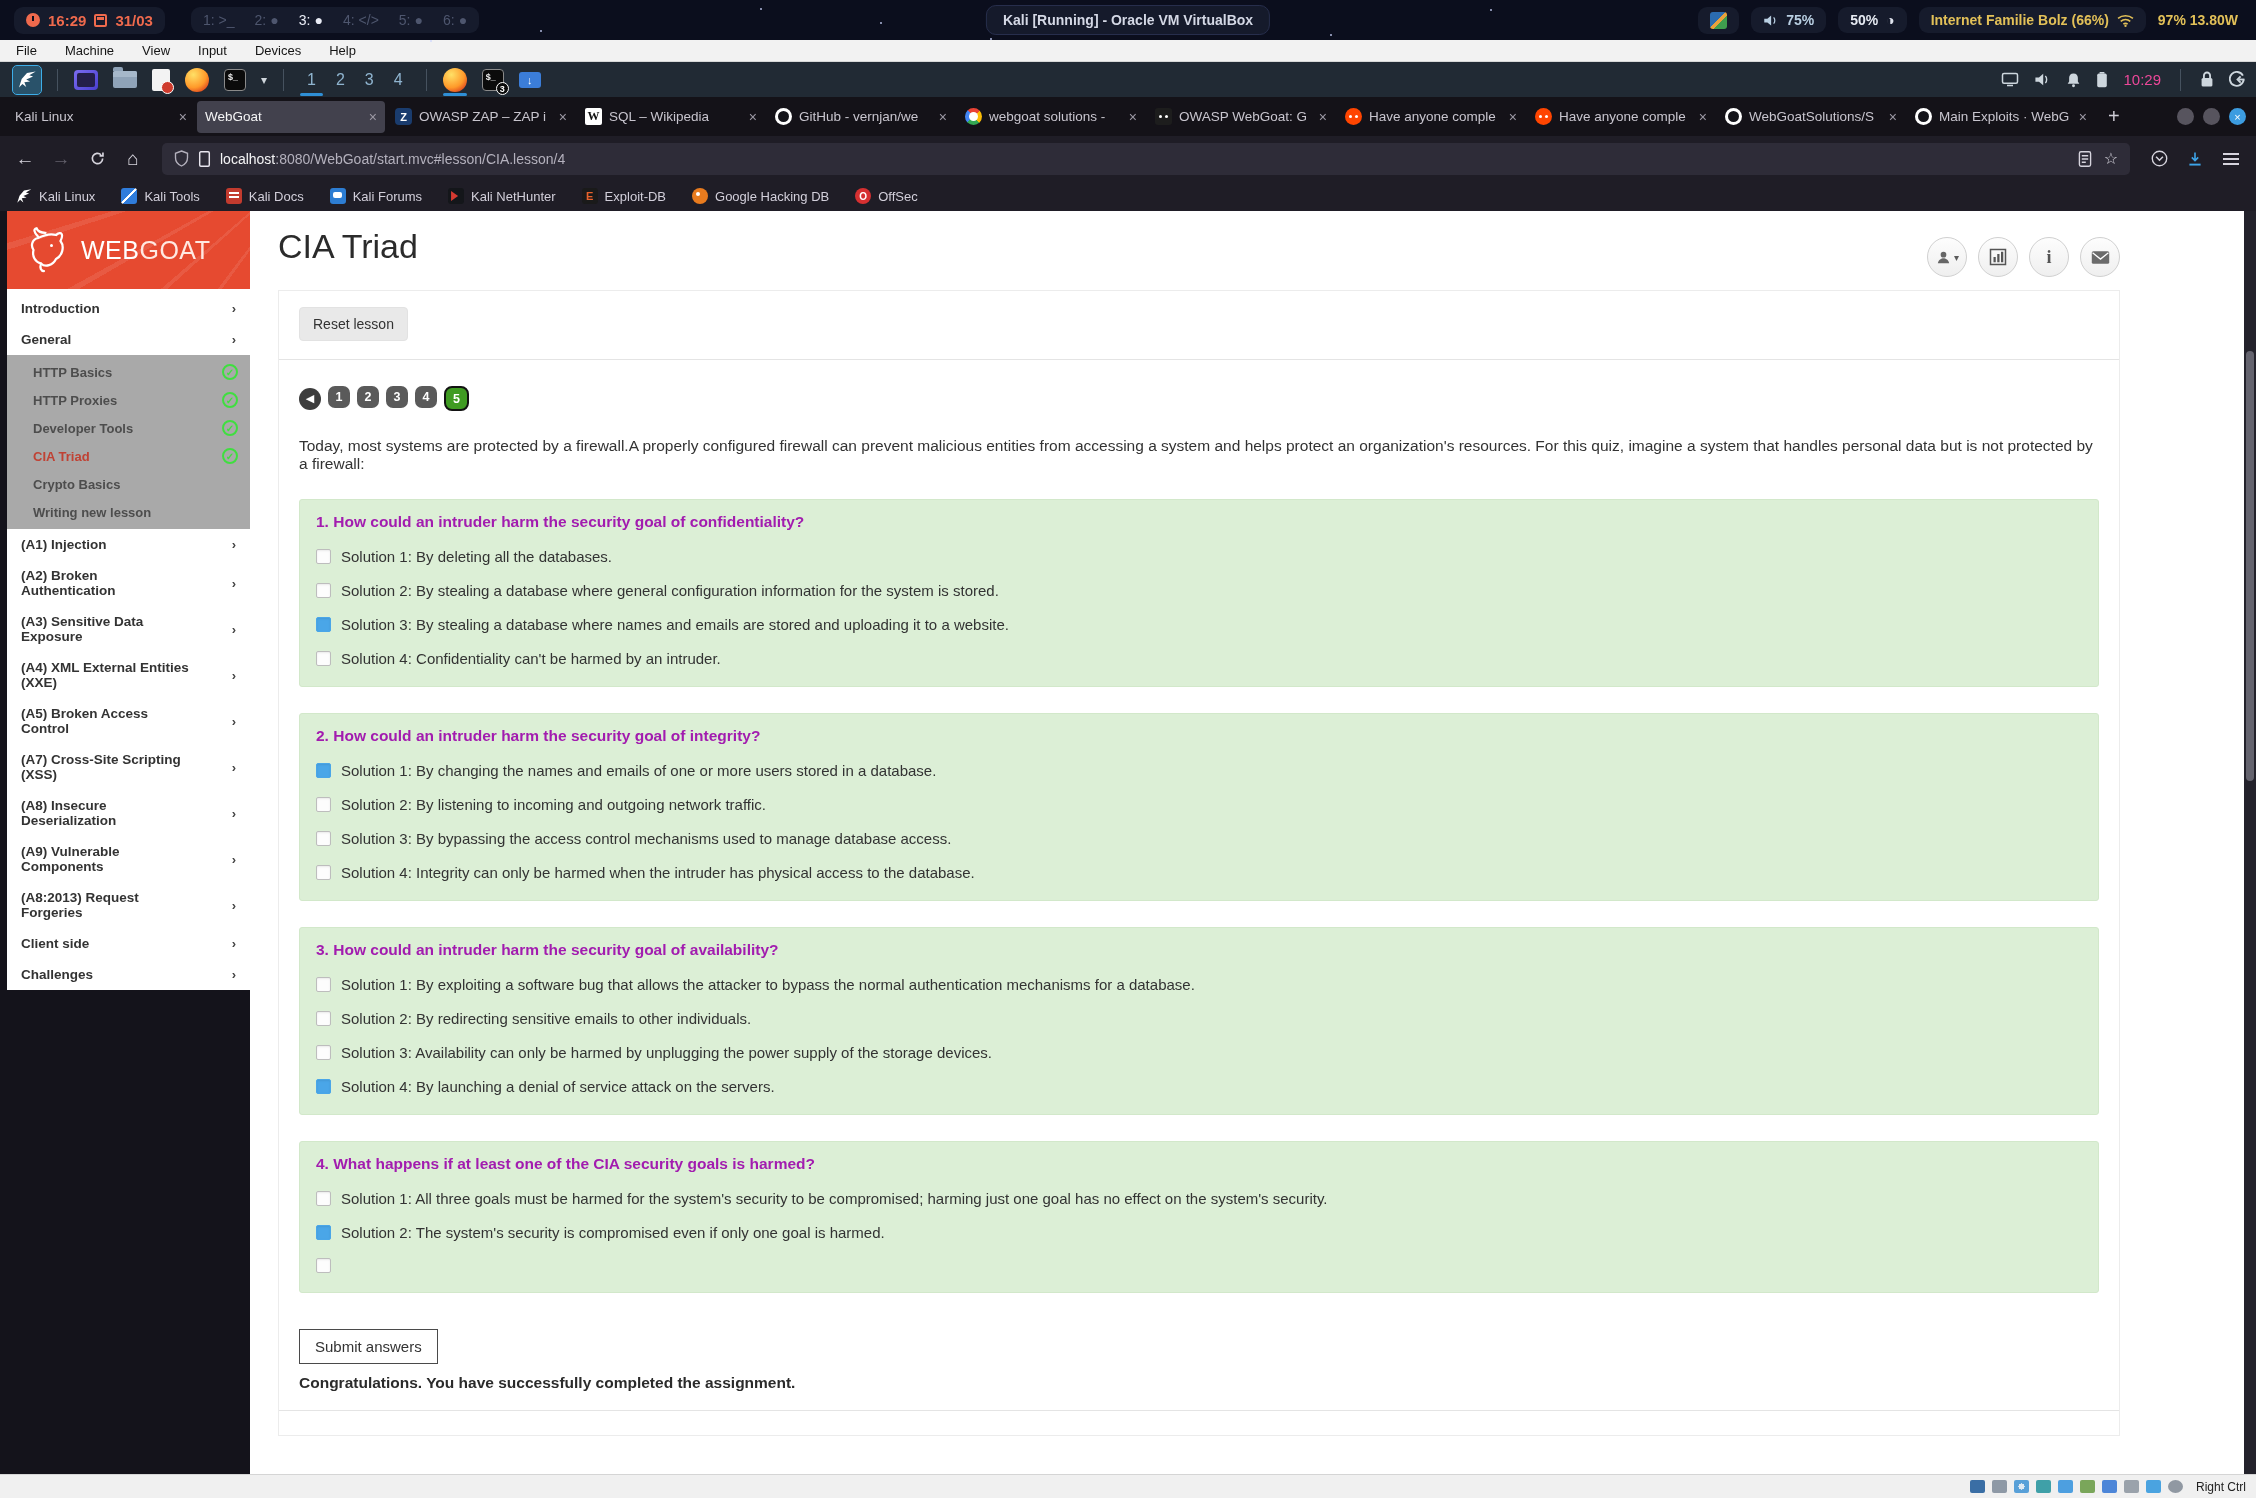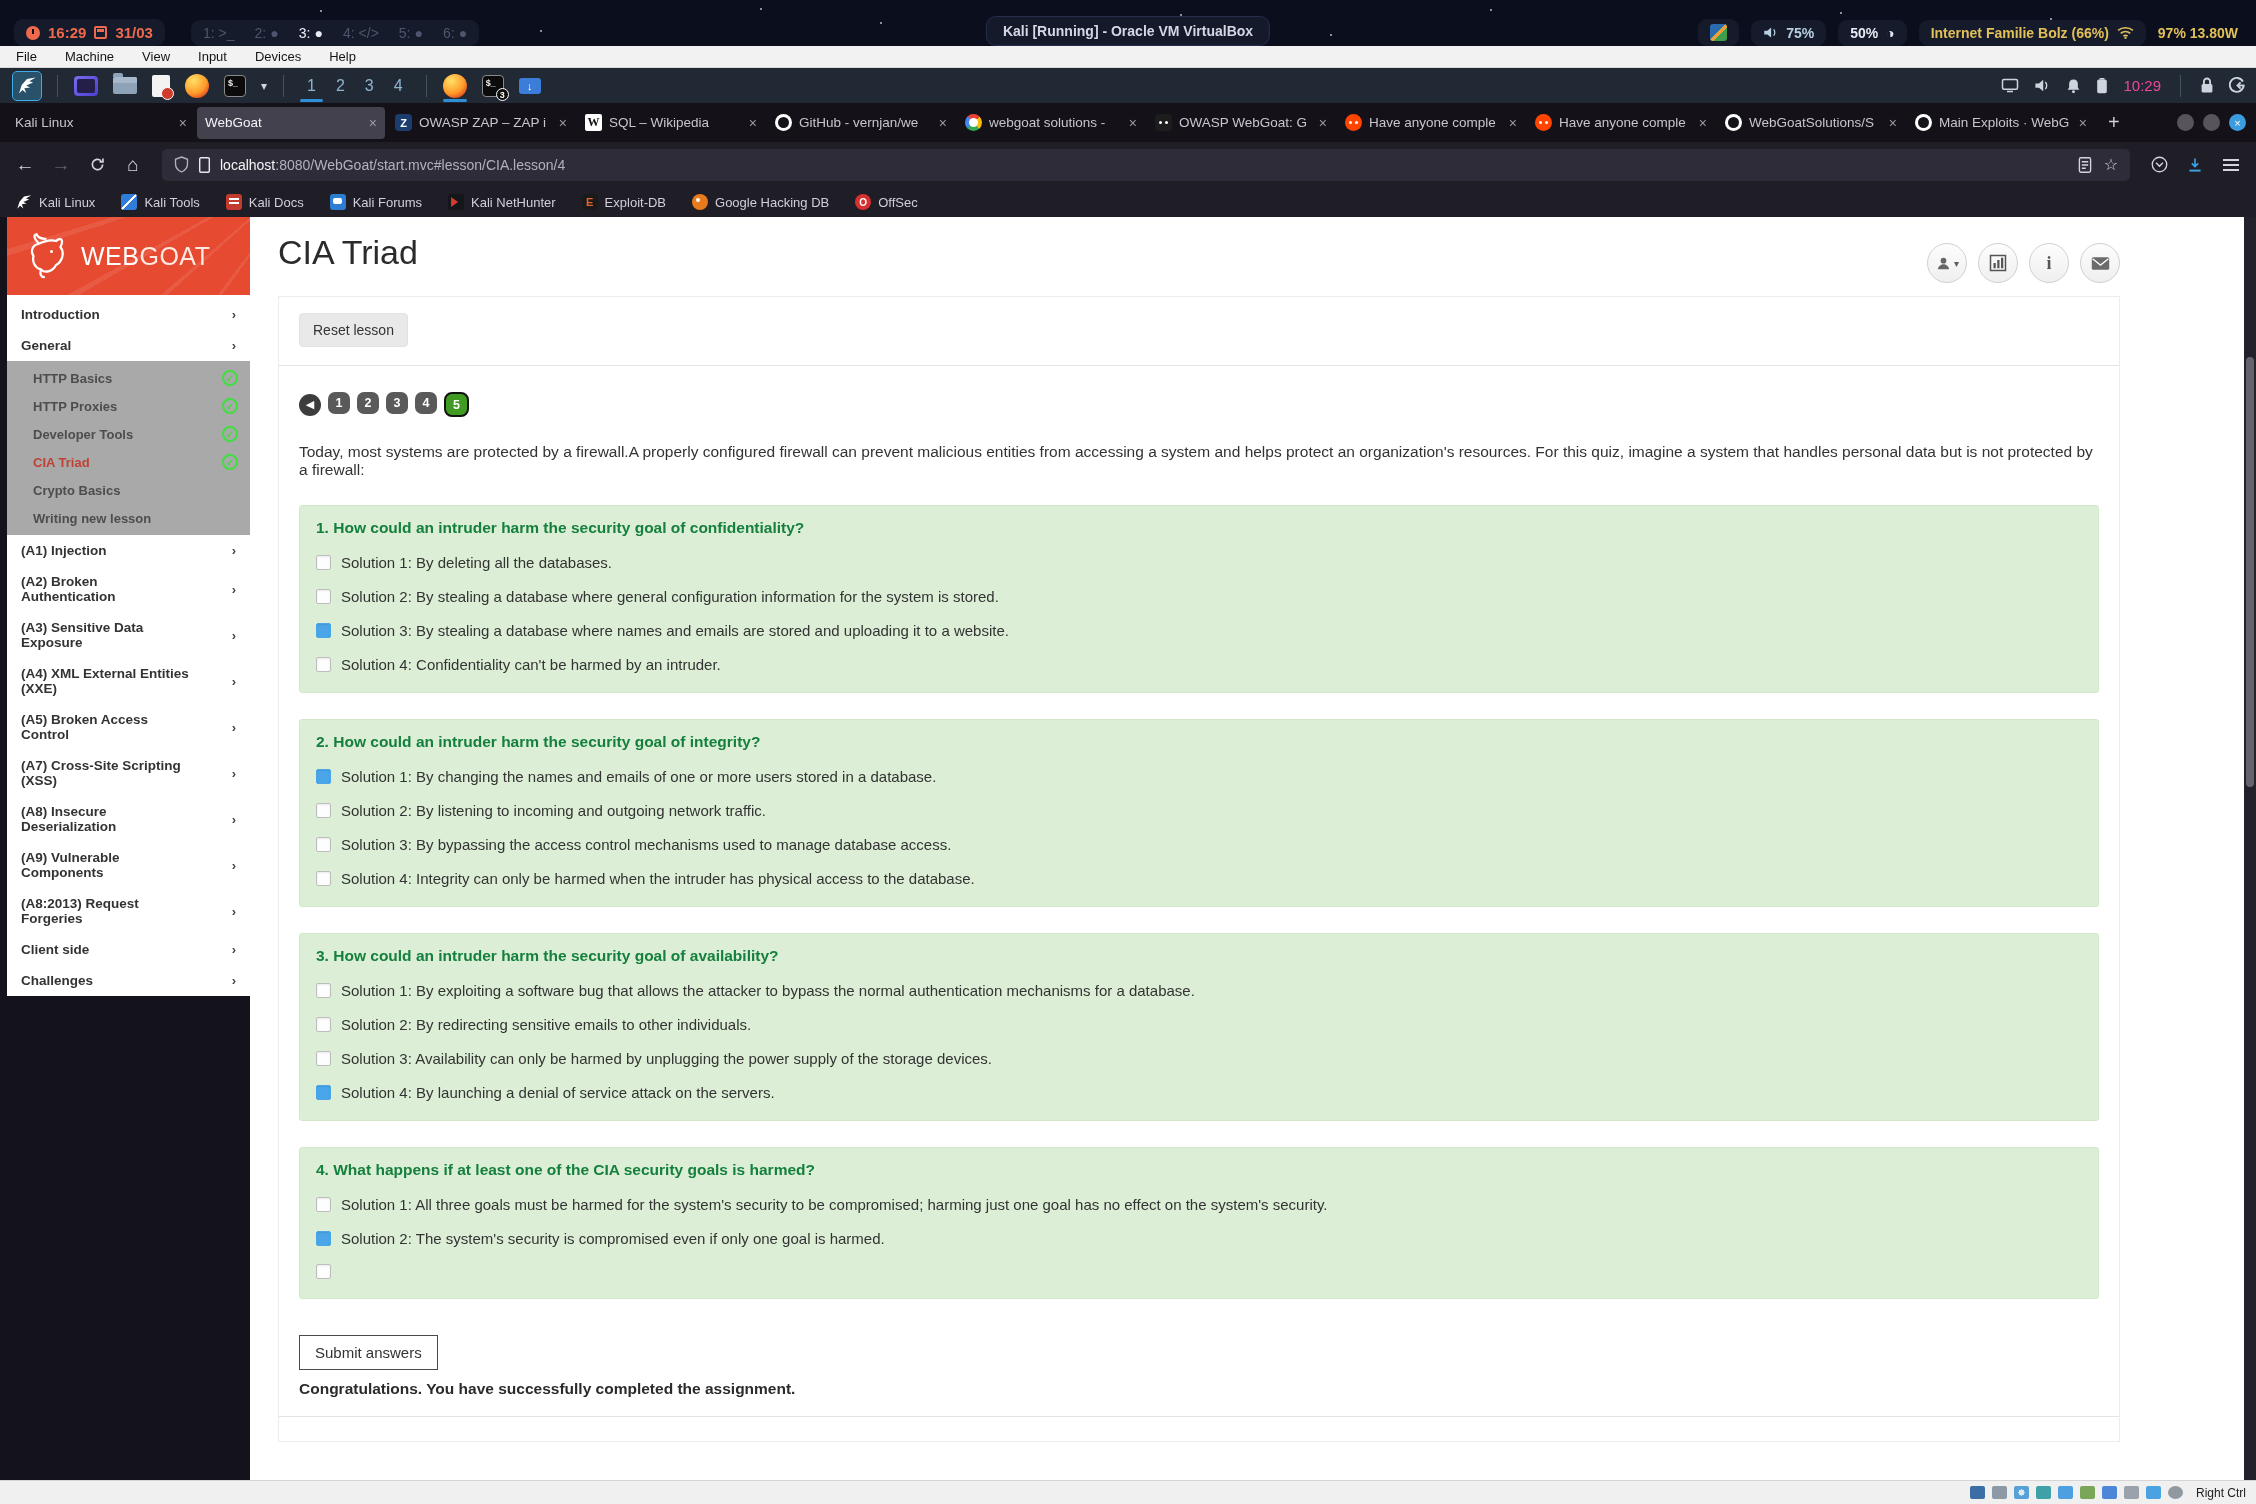--- a/index.html
+++ b/index.html
@@ -1,20 +1,20 @@
 <!DOCTYPE html>
 <html><head>
 <meta charset="utf-8">
 <style>
   * { box-sizing: border-box; margin: 0; padding: 0; }
   html,body { width:2256px; height:1504px; overflow:hidden; }
   body { font-family:"Liberation Sans", sans-serif; background:#fff; }
 
   
-  .vm-topbar { height:46px; background:#0b0e1d; position:relative; display:flex; align-items:flex-end; padding:0 14px; }
+  .vm-topbar { height:40px; background:#0b0e1d; position:relative; display:flex; align-items:center; padding:0 14px; }
   .stars i { position:absolute; width:2px; height:2px; border-radius:50%; background:#cdd6ff; opacity:.85; }
   .pill { background:#161b2c; border-radius:9px; display:flex; align-items:center; gap:8px; padding:5px 12px; position:relative; z-index:2; }
   .clock-pill { color:#ef6a4d; font-weight:bold; font-size:15px; }
   .clock-dot { width:14px; height:14px; border-radius:50%; background:#ef6a4d; position:relative; }
   .clock-dot::after { content:""; position:absolute; left:6px; top:3px; width:2px; height:5px; background:#0b0e1d; }
   .cal-glyph { width:13px; height:13px; border:2px solid #ef6a4d; border-radius:2px; position:relative; }
   .cal-glyph::after { content:""; position:absolute; left:1px; right:1px; top:1px; height:3px; background:#ef6a4d; }
   .ws-pill { margin-left:26px; gap:20px; font-size:14px; color:#4e566e; }
   .vm-ws { display:flex; gap:4px; align-items:center; }
   .vm-ws.active { color:#e9ecf5; }
@@ -132,21 +132,21 @@
 
   .lesson-panel { margin-top:24px; margin-right:124px; border:1px solid #ececec; background:#fff; padding:16px 20px 24px; }
   .reset-btn { display:inline-block; background:#e9e9e9; border:1px solid #e2e2e2; border-radius:4px; padding:8px 13px; font-size:14px; color:#333; }
   .panel-hr { border:none; border-top:1px solid #e4e4e4; margin:18px -20px 0; }
   .pager { display:flex; align-items:center; gap:7px; margin-top:26px; }
   .pager-prev { width:22px; height:22px; border-radius:50%; background:#3d3d3d; color:#fff; font-size:11px; display:flex; align-items:center; justify-content:center; }
   .pg { min-width:22px; height:22px; padding:0 3px; border-radius:7px; background:#5a5a5a; color:#fff; font-size:12.5px; font-weight:bold; display:flex; align-items:center; justify-content:center; }
   .pg.active { background:#3f9b22; border:2px solid #121212; min-width:25px; height:25px; border-radius:8px; }
   .intro { font-size:15.5px; color:#333; margin-top:26px; }
   .q-block { background:#dcefd6; border:1px solid #d2e8ca; border-radius:3px; padding:13px 16px 19px; margin-top:26px; }
-  .q-title { font-size:15.5px; font-weight:bold; color:#15803d; }
+  .q-title { font-size:15.5px; font-weight:bold; color:#a21caf; }
   .opt { display:flex; align-items:center; gap:10px; margin-top:17px; font-size:15px; color:#333; }
   .cb { width:15px; height:15px; border:1px solid #bdbdbd; border-radius:2px; background:#fdfdfd; box-shadow:inset 0 1px 2px rgba(0,0,0,.08); flex:none; }
   .cb.checked { background:#4aa6e8; border-color:#4aa6e8; }
   .submit-btn { margin-top:36px; display:inline-block; background:#fff; border:1px solid #4a4a4a; padding:8px 15px; font-size:15px; color:#333; }
   .success-msg { font-size:15.5px; font-weight:bold; color:#2b2b2b; margin-top:10px; }
 
   .scrollbar-col { width:12px; flex:none; background:#23222b; position:relative; }
   .scroll-thumb { position:absolute; left:2px; right:2px; top:140px; height:430px; background:#64636e; border-radius:6px; }
 
   

